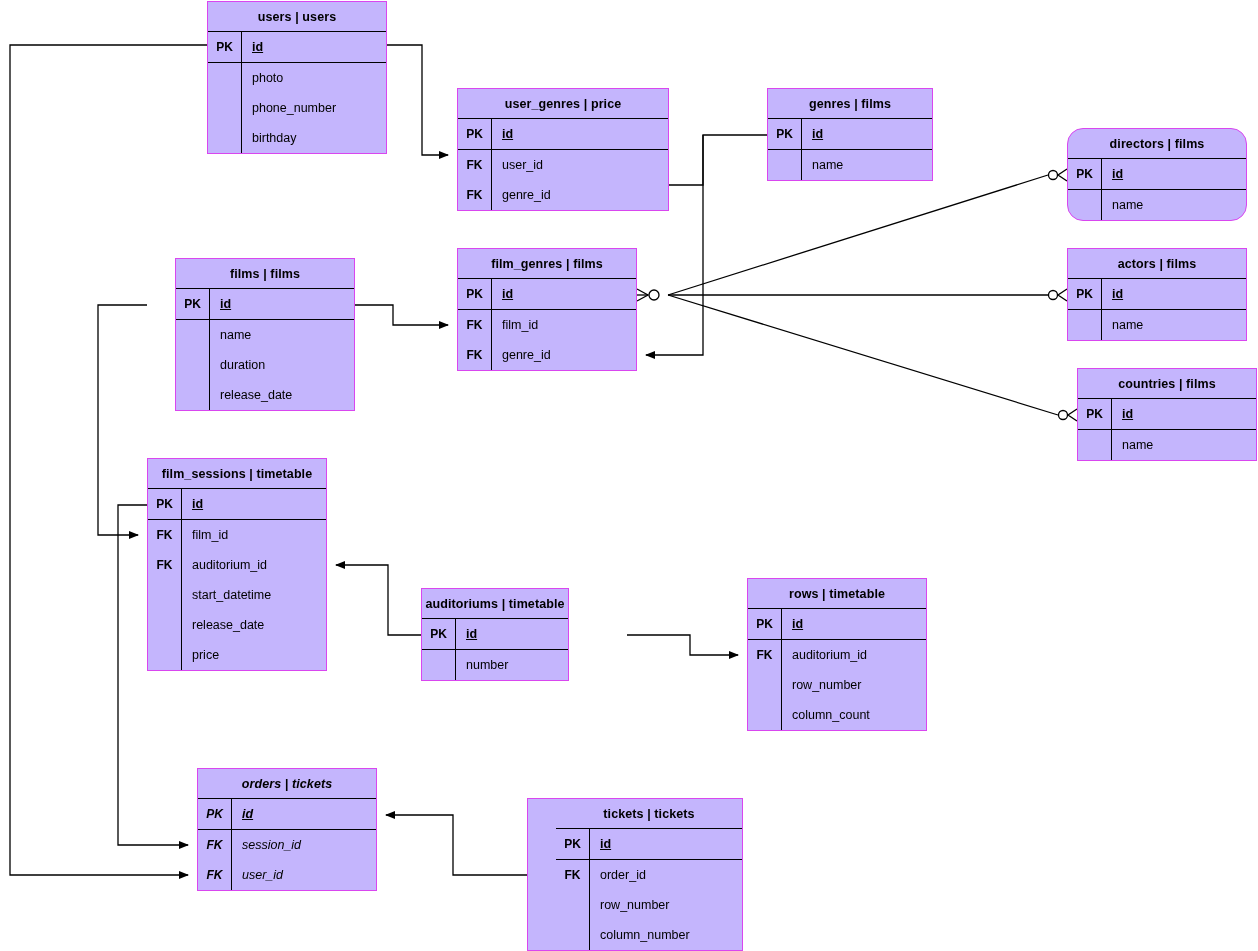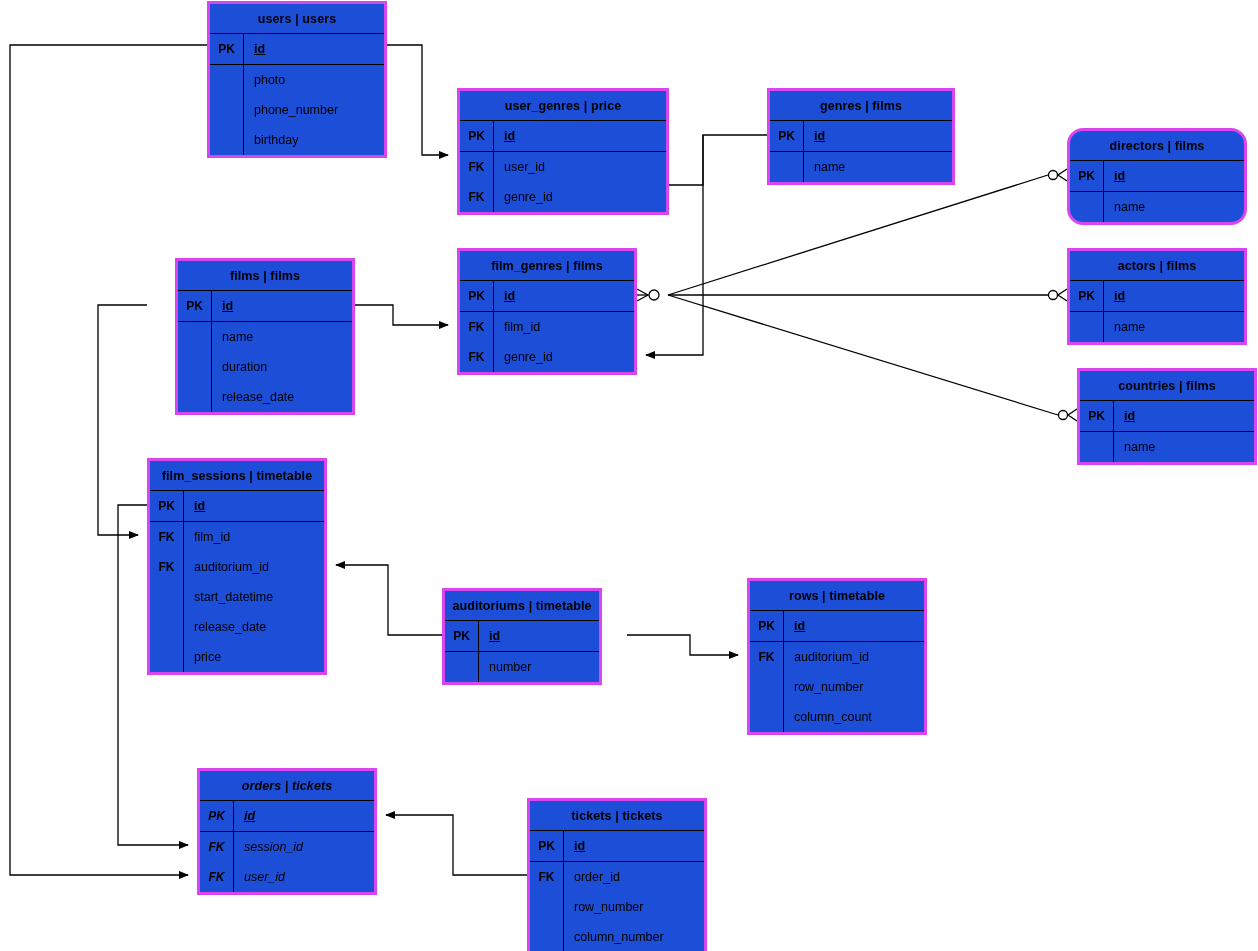--- a/index.html
+++ b/index.html
@@ -22,22 +22,22 @@
   #edges {
     position: absolute;
     left: 0;
     top: 0;
     width: 1258px;
     height: 951px;
     pointer-events: none;
   }
   .entity {
     position: absolute;
-    border: 3px solid #d946ef;
-    background: #1d4ed8;
+    border: 1px solid #d946ef;
+    background: #c4b5fd;
     box-sizing: border-box;
     z-index: 5;
   }
   .entity-title {
     height: 30px;
     line-height: 30px;
     text-align: center;
     font-weight: bold;
     font-size: 12.5px;
     border-bottom: 1px solid #000000;
@@ -177,21 +177,21 @@
         <div class="attr-row">
           <div class="key-cell">FK</div>
           <div class="name-cell">user_id</div>
         </div>
         <div class="attr-row">
           <div class="key-cell">FK</div>
           <div class="name-cell">genre_id</div>
         </div>
       </div>
     </div>
-    <div class="entity" style="left: 767px; top: 88px; width: 188px;">
+    <div class="entity" style="left: 767px; top: 88px; width: 166px;">
       <div class="entity-title">genres | films</div>
       <div class="pk-group">
         <div class="attr-row pk">
           <div class="key-cell">PK</div>
           <div class="name-cell">id</div>
         </div>
       </div>
       <div>
         <div class="attr-row">
           <div class="key-cell"></div>
@@ -310,21 +310,21 @@
         <div class="attr-row">
           <div class="key-cell"></div>
           <div class="name-cell">release_date</div>
         </div>
         <div class="attr-row">
           <div class="key-cell"></div>
           <div class="name-cell">price</div>
         </div>
       </div>
     </div>
-    <div class="entity" style="left: 442px; top: 588px; width: 160px;">
+    <div class="entity" style="left: 421px; top: 588px; width: 148px;">
       <div class="entity-title">auditoriums | timetable</div>
       <div class="pk-group">
         <div class="attr-row pk">
           <div class="key-cell">PK</div>
           <div class="name-cell">id</div>
         </div>
       </div>
       <div>
         <div class="attr-row">
           <div class="key-cell"></div>
@@ -367,21 +367,21 @@
         <div class="attr-row">
           <div class="key-cell">FK</div>
           <div class="name-cell">session_id</div>
         </div>
         <div class="attr-row">
           <div class="key-cell">FK</div>
           <div class="name-cell">user_id</div>
         </div>
       </div>
     </div>
-    <div class="entity" style="left: 527px; top: 798px; width: 180px;">
+    <div class="entity" style="left: 527px; top: 798px; width: 216px; padding-left: 28px;">
       <div class="entity-title">tickets | tickets</div>
       <div class="pk-group">
         <div class="attr-row pk">
           <div class="key-cell">PK</div>
           <div class="name-cell">id</div>
         </div>
       </div>
       <div>
         <div class="attr-row">
           <div class="key-cell">FK</div>

